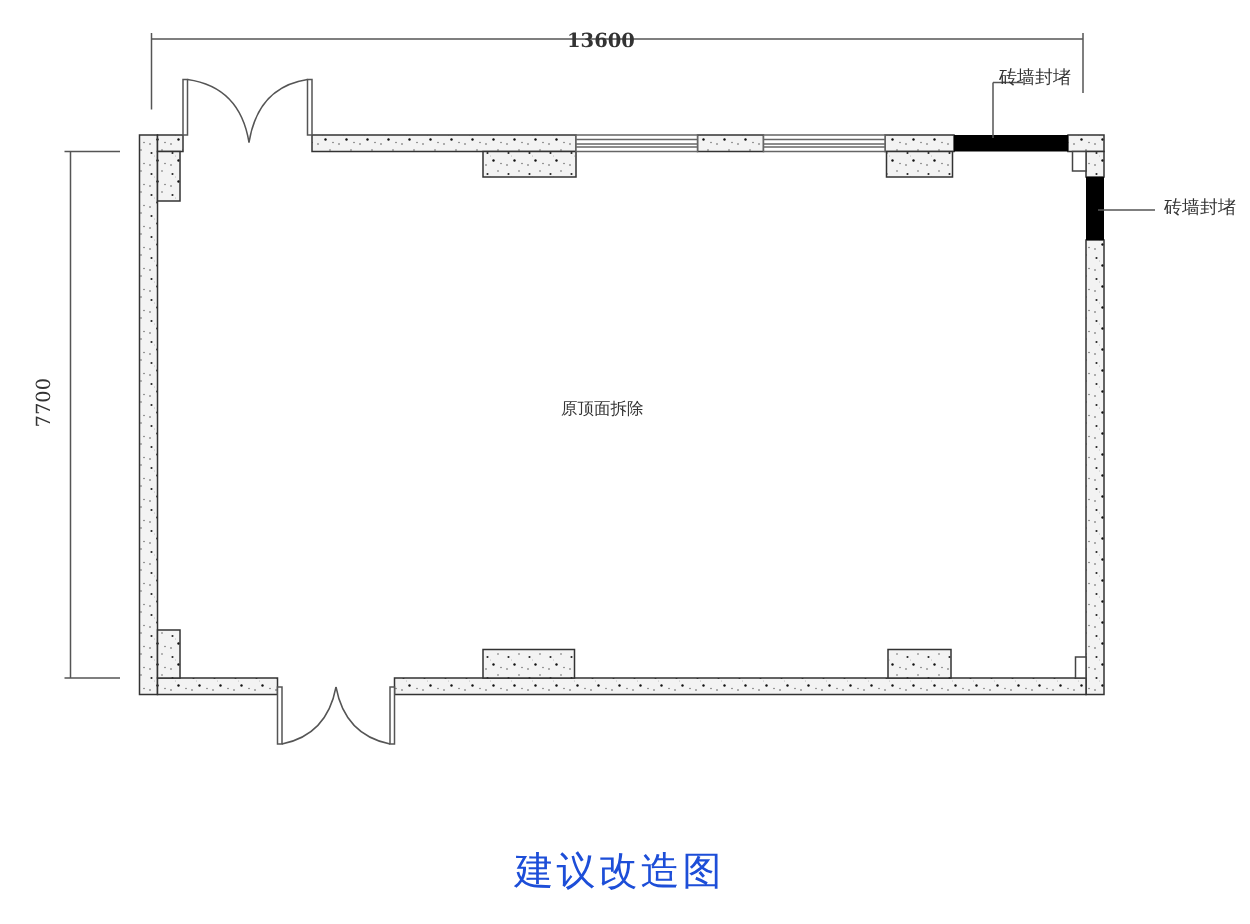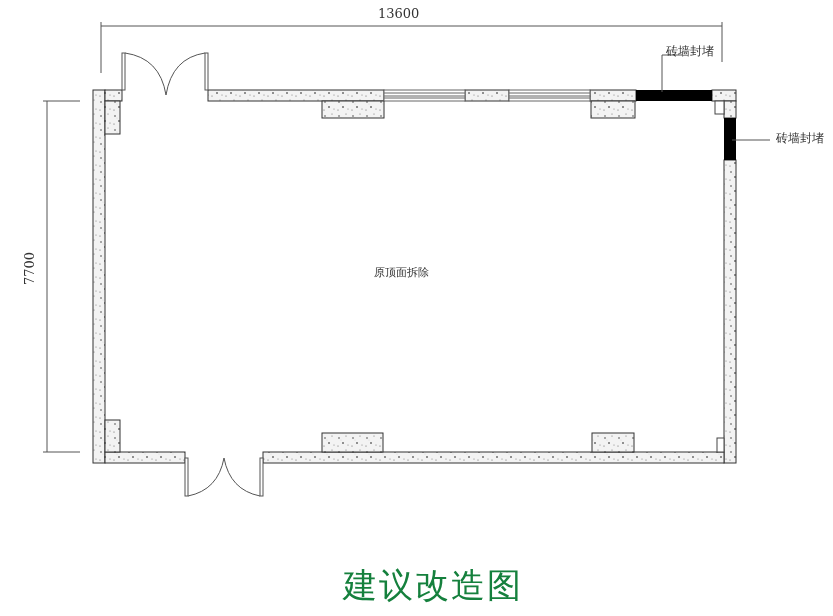--- a/index.html
+++ b/index.html
@@ -1,24 +1,24 @@
 <!DOCTYPE html>
 <html><head>
 <meta charset="utf-8">
 <style>
   html,body{margin:0;padding:0;background:#fff;}
   body{width:833px;height:616px;position:relative;overflow:hidden;font-family:"DejaVu Serif","Liberation Serif",serif;}
   svg{position:absolute;left:0;top:0;}
   .lbl{position:absolute;color:#333;white-space:nowrap;}
-  .dim-top{left:378px;top:6px;font-size:13px;}
+  .dim-top{left:378px;top:20px;font-size:13px;font-weight:bold;}
   .dim-left{left:22px;top:285px;font-size:13px;transform:rotate(-90deg);transform-origin:left top;}
   .note1{left:666px;top:43px;font-size:12px;}
   .note2{left:776px;top:130px;font-size:12px;}
   .center{left:374px;top:265px;font-size:11px;}
-  .title{left:343px;top:563px;font-size:34px;color:#15803d;letter-spacing:2px;font-family:"DejaVu Sans","Liberation Sans",sans-serif;}
+  .title{left:343px;top:563px;font-size:26px;color:#1d4ed8;letter-spacing:2px;font-family:"DejaVu Sans","Liberation Sans",sans-serif;}
 </style>
 </head>
 <body>
 
 <svg width="833" height="616" viewBox="0 0 833 616">
   <defs>
     <pattern id="conc" width="14" height="14" patternUnits="userSpaceOnUse">
       <rect width="14" height="14" fill="#f3f3f3"></rect>
       <circle cx="3" cy="4" r="0.7" fill="#222"></circle>
       <circle cx="10" cy="2" r="0.5" fill="#555"></circle>

